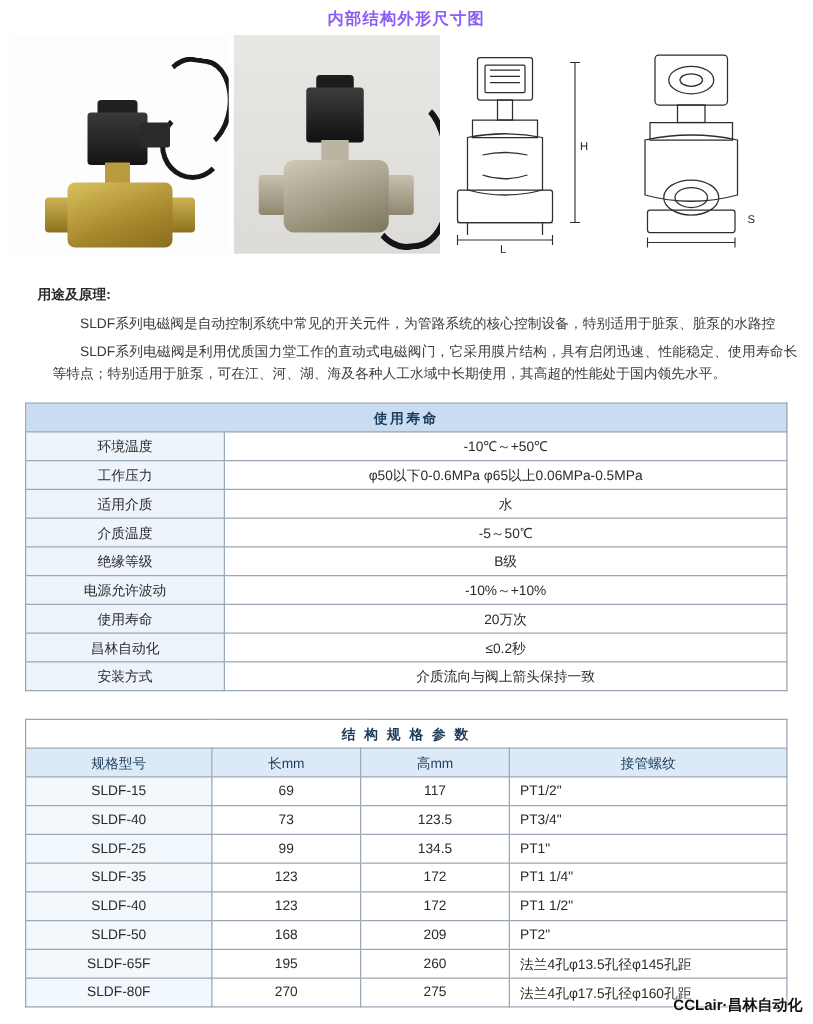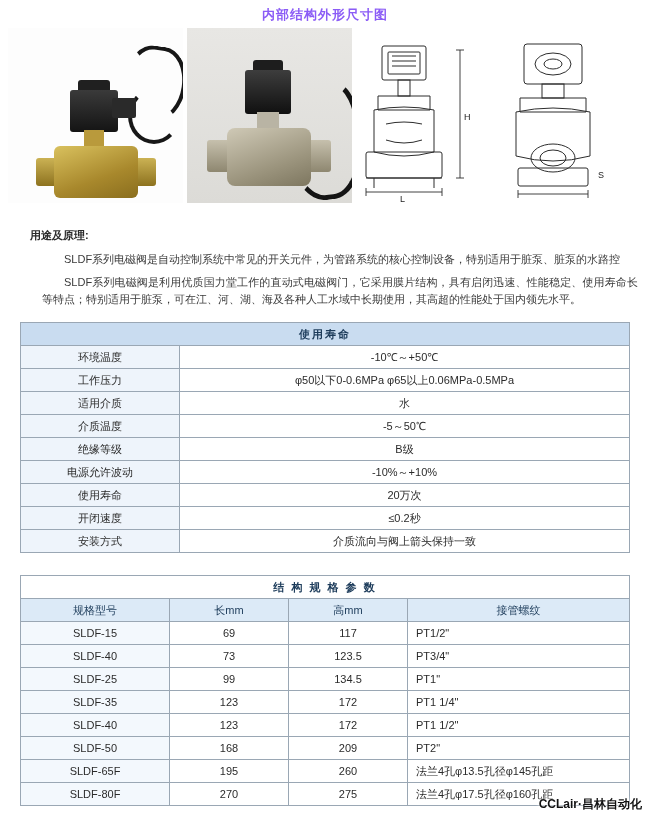--- a/index.html
+++ b/index.html
@@ -305,21 +305,21 @@
       </tr>
       <tr>
         <td class="label">电源允许波动</td>
         <td class="value">-10%～+10%</td>
       </tr>
       <tr>
         <td class="label">使用寿命</td>
         <td class="value">20万次</td>
       </tr>
       <tr>
-        <td class="label">开闭速度</td>
+        <td class="label">昌林自动化</td>
         <td class="value">≤0.2秒</td>
       </tr>
       <tr>
         <td class="label">安装方式</td>
         <td class="value">介质流向与阀上箭头保持一致</td>
       </tr>
     </tbody>
   </table>
 
   <table class="size">

